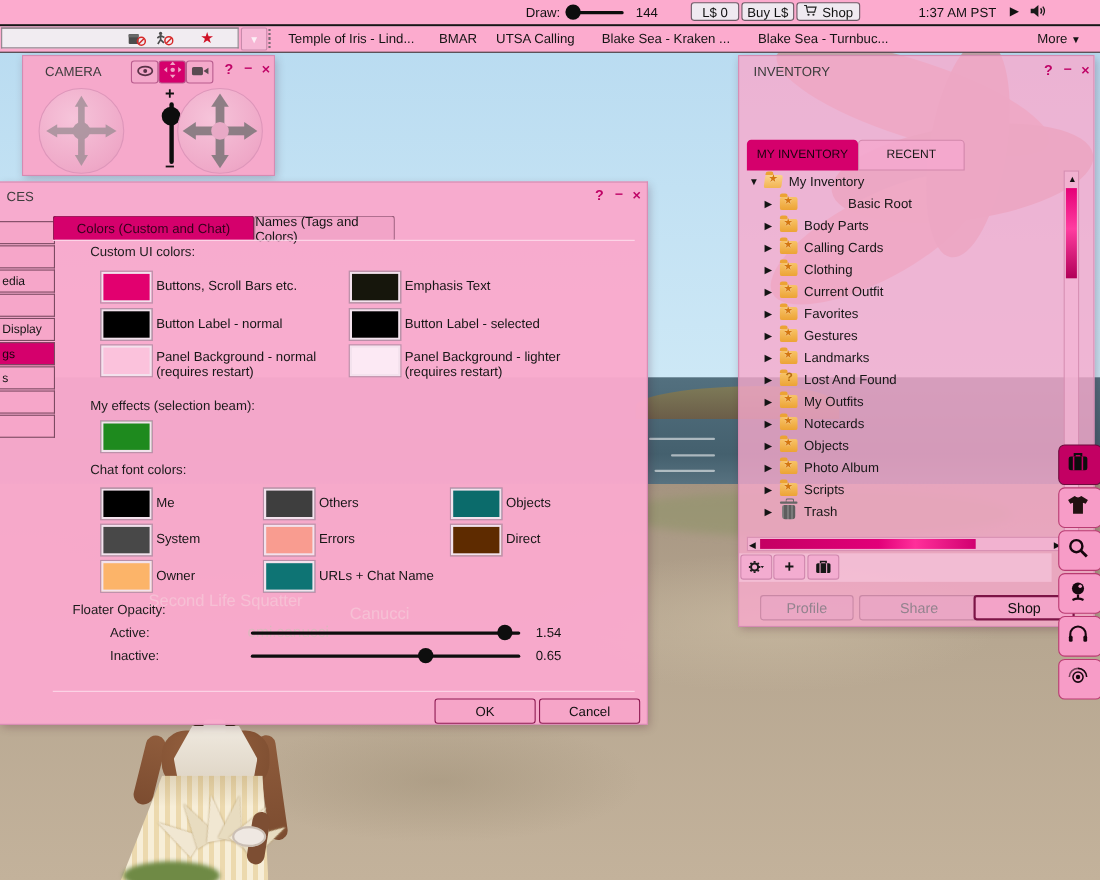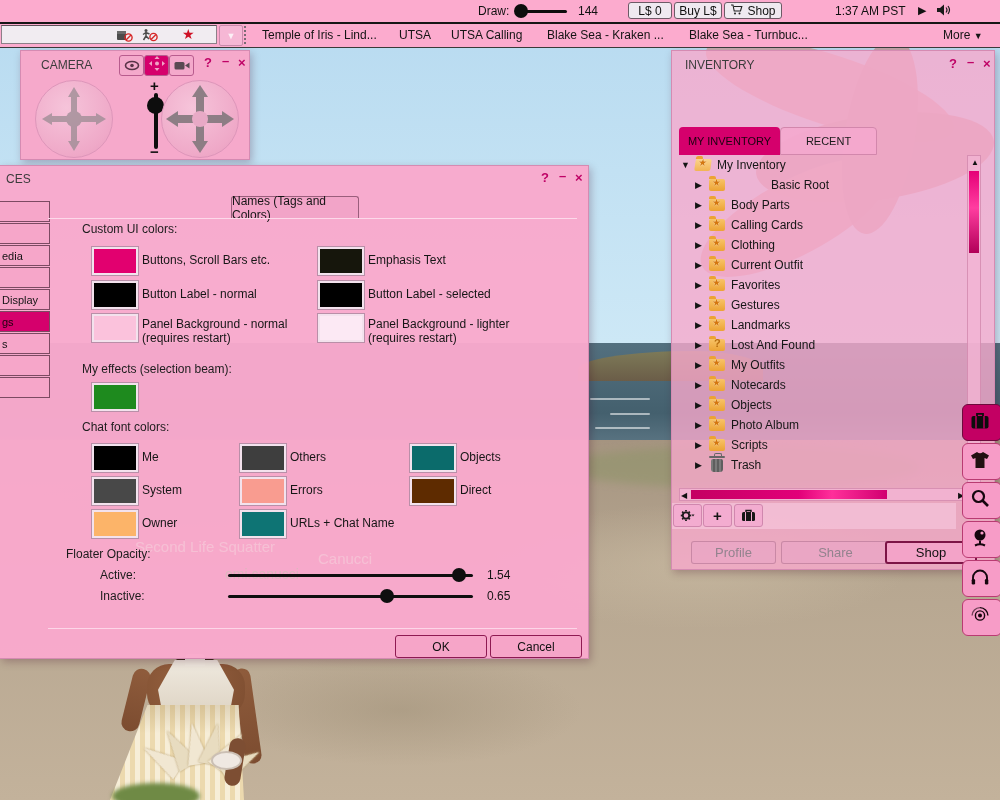--- a/index.html
+++ b/index.html
@@ -229,21 +229,21 @@
           <line x1="11" y1="11.5" x2="16" y2="6.5" stroke="#d62828" stroke-width="1.4"></line>
         </svg>
     </span>
     <span class="abs" style="left:180px;top:0px;color:#cf1126;font-size:14px;">★</span>
   </div>
   <div class="loc-drop">
     <span>▼</span>
   </div>
   <div class="dotsep"></div>
   <span class="navloc" style="left:262px;">Temple of Iris - Lind...</span>
-  <span class="navloc" style="left:399px;">UTSA</span>
+  <span class="navloc" style="left:399px;">BMAR</span>
   <span class="navloc" style="left:451px;">UTSA Calling</span>
   <span class="navloc" style="left:547px;">Blake Sea - Kraken ...</span>
   <span class="navloc" style="left:689px;">Blake Sea - Turnbuc...</span>
   <span class="navloc" style="left:943px;">
     <span>More</span>
     <span style="font-size:9px;">▼</span>
   </span>
 </div>
 
 <div id="camera" class="floater">
@@ -337,20 +337,23 @@
   <div class="sideb" style="top:167px;">
       <span>s</span>
     </div>
   <div class="sideb" style="top:189px;">
       <span></span>
     </div>
   <div class="sideb" style="top:211px;">
       <span></span>
     </div>
 
+  <div class="ptab active" style="left:48px;width:183px;">
+      <span>Colors (Custom and Chat)</span>
+    </div>
   <div class="ptab inactive" style="left:231px;width:128px;">
       <span>Names (Tags and Colors)</span>
     </div>
   <div class="tabline"></div>
 
   <span class="phead" style="left:82px;top:56px;">Custom UI colors:</span>
   <div class="swatch" style="left: 92px; top: 81px; background-color: rgb(226, 0, 111);"></div>
   <span class="slabel" style="left:142px;top:87px;">Buttons, Scroll Bars etc.</span>
   <div class="swatch" style="left: 318px; top: 81px; background-color: rgb(22, 22, 12);"></div>
   <span class="slabel" style="left:368px;top:87px;">Emphasis Text</span>

